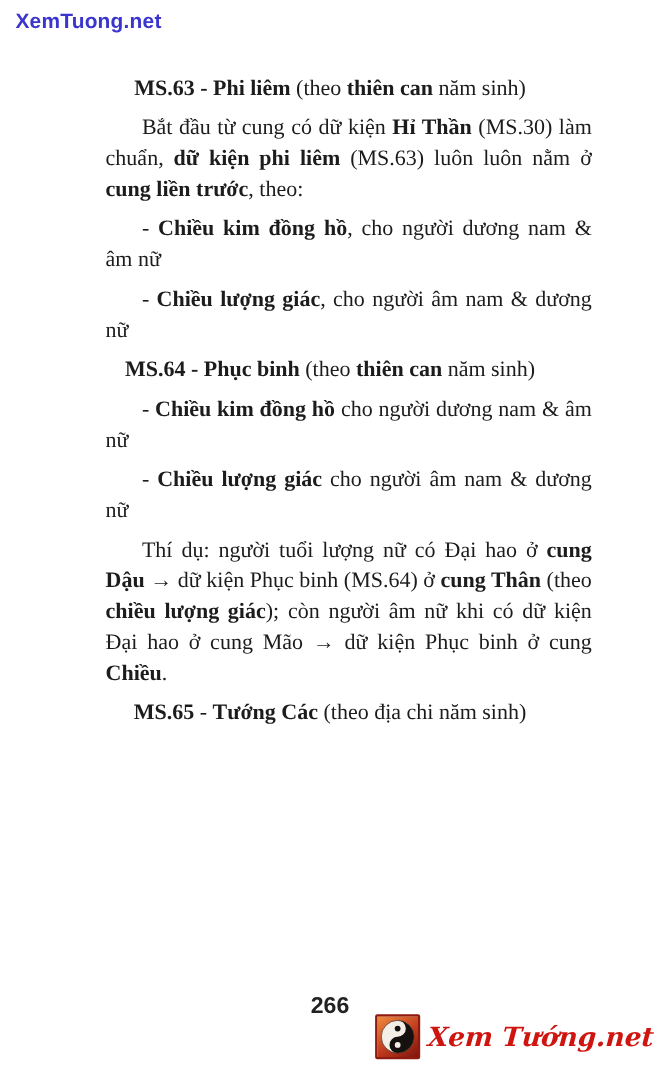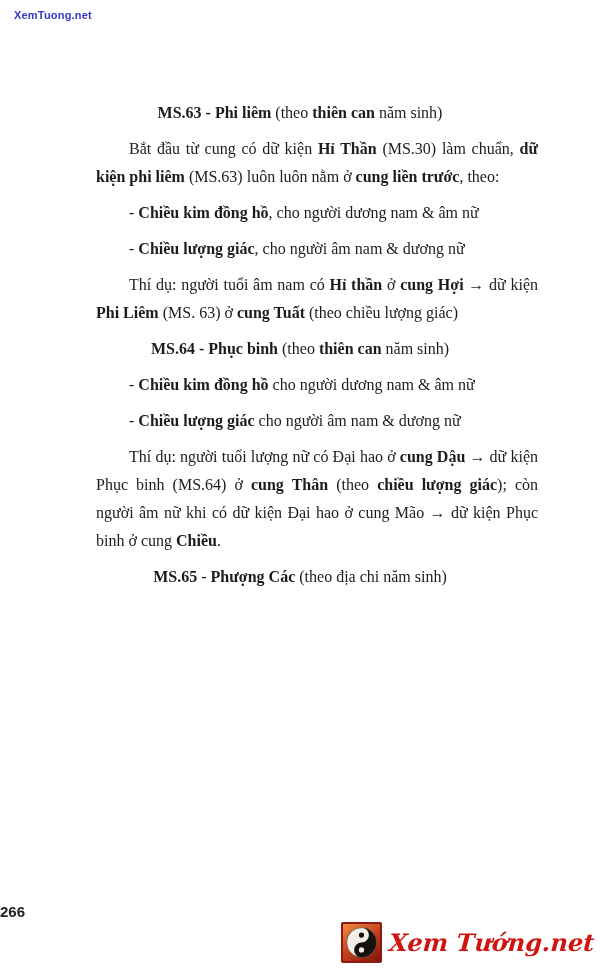--- a/index.html
+++ b/index.html
@@ -10,53 +10,54 @@
     background: #ffffff;
     overflow: hidden;
     font-family: "Liberation Serif", serif;
     color: var(--text, #1c1c1c);
   }
   .site-link {
     position: absolute;
     top: 9px;
     left: 14px;
     font-family: "Liberation Sans", sans-serif;
-    font-size: 11px;
+    font-size: 19px;
     font-weight: bold;
     letter-spacing: 0.2px;
     color: var(--link-blue, #3a35cd);
     text-decoration: none;
     cursor: pointer;
   }
   .content {
     position: absolute;
-    top: 99px;
+    top: 66px;
     left: 62px;
     width: 476px;
-    font-size: 16px;
+    font-size: 20px;
     line-height: 28px;
   }
   .content p { margin: 0 0 8px 0; }
   .content p.para {
     text-align: justify;
     text-indent: 33px;
     margin-left: 34px;
   }
   .content p.heading {
     text-align: center;
     text-indent: 0;
   }
   .content b { font-weight: bold; }
   .page-number {
     position: absolute;
     top: 903px;
     left: 0;
     width: 100%;
+    text-align: center;
     font-family: "Liberation Sans", sans-serif;
-    font-size: 15px;
+    font-size: 21px;
     font-weight: bold;
     color: #222222;
   }
   .footer-logo {
     position: absolute;
     right: 6px;
     bottom: 12px;
     display: flex;
     align-items: center;
     gap: 7px;
@@ -88,26 +89,25 @@
 
 <div class="page">
 
   <a class="site-link">XemTuong.net</a>
 
   <div class="content">
       <p class="heading"><b>MS.63 - Phi liêm </b><span>(theo </span><b>thiên can</b><span> năm sinh)</span></p>
       <p class="para"><span>Bắt đầu từ cung có dữ kiện </span><b>Hỉ Thần</b><span> (MS.30) làm chuẩn, </span><b>dữ kiện phi liêm</b><span> (MS.63) luôn luôn nằm ở </span><b>cung liền trước</b><span>, theo:</span></p>
       <p class="para"><span>- </span><b>Chiều kim đồng hồ</b><span>, cho người dương nam &amp; âm nữ</span></p>
       <p class="para"><span>- </span><b>Chiều lượng giác</b><span>, cho người âm nam &amp; dương nữ</span></p>
-      <p class="para"><span>Thí dụ: người tuổi âm nam có </span><b>Hỉ thần</b><span> ở </span><b>cung Hợi</b><span> → dữ kiện </span><b>Phi Liêm</b><span> (MS. 63) ở </span><b>cung Tuất</b><span> (theo chiều lượng giác)</span></p>
       <p class="heading"><b>MS.64 - Phục binh </b><span>(theo </span><b>thiên can</b><span> năm sinh)</span></p>
       <p class="para"><span>- </span><b>Chiều kim đồng hồ</b><span> cho người dương nam &amp; âm nữ</span></p>
       <p class="para"><span>- </span><b>Chiều lượng giác</b><span> cho người âm nam &amp; dương nữ</span></p>
       <p class="para"><span>Thí dụ: người tuổi lượng nữ có Đại hao ở </span><b>cung Dậu</b><span> → dữ kiện Phục binh (MS.64) ở </span><b>cung Thân</b><span> (theo </span><b>chiều lượng giác</b><span>); còn người âm nữ khi có dữ kiện Đại hao ở cung Mão → dữ kiện Phục binh ở cung </span><b>Chiều</b><span>.</span></p>
-      <p class="heading"><b>MS.65</b><span> - </span><b>Phượng Các</b><span> (theo địa chi năm sinh)</span></p>
+      <p class="heading"><b>MS.65</b><span> - </span><b>Tướng Các</b><span> (theo địa chi năm sinh)</span></p>
     </div>
 
   <div class="page-number">266</div>
 
   <div class="footer-logo">
     <span class="logo-square">
       <svg width="31" height="31" viewBox="0 0 100 100" aria-hidden="true">
         <circle cx="50" cy="50" r="48" fill="#f3efe6"></circle>
         <path d="M50,2 a48,48 0 0,1 0,96 a24,24 0 0,1 0,-48 a24,24 0 0,0 0,-48 z" fill="#15110e"></path>
         <circle cx="50" cy="26" r="8.5" fill="#15110e"></circle>

